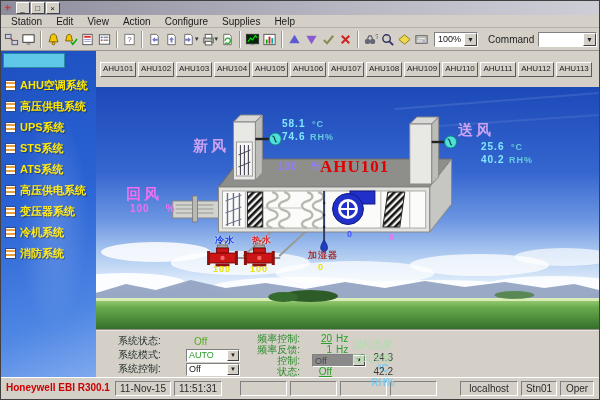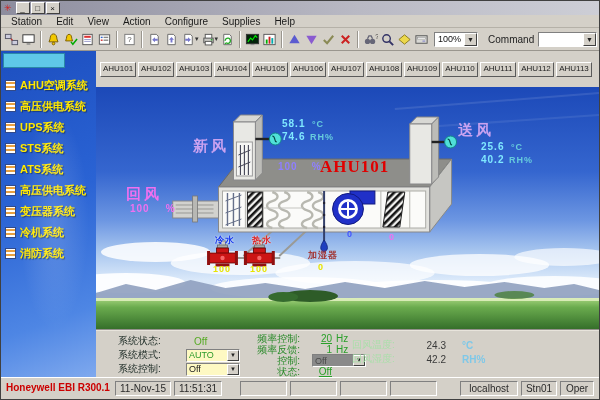--- a/index.html
+++ b/index.html
@@ -89,31 +89,31 @@
   #val-fan{left:251px;top:142px;}
   #val-flt{left:293px;top:145px;}
   
   .panel{position:relative;height:48px;background:#d4d0c8;border-top:2px groove #e8e4dc;font-size:10px;}
   .pcol{position:absolute;top:3px;}
   #pcol-system{left:22px;}
   #pcol-frequency{left:146px;top:2px;}
   #pcol-ambient{left:256px;top:7px;}
   .prow{display:flex;align-items:center;height:14px;}
   #pcol-frequency .prow{height:11px;}
-  #pcol-ambient .prow{height:14px;}
+  #pcol-ambient .prow{height:14px;flex-direction:column;}
   .plabel{color:#22302a;width:62px;white-space:nowrap;}
   #pcol-frequency .plabel{color:#2a8a2a;width:58px;text-align:right;margin-right:6px;}
   #pcol-ambient .plabel{color:#a9dfa9;width:58px;}
   .pvalue{white-space:nowrap;}
   #pcol-system .pvalue{margin-left:14px;}
   #pcol-frequency .pvalue{width:26px;text-align:right;color:#2aa02a;text-decoration:underline;}
   #pcol-ambient .pvalue{width:36px;text-align:right;color:#3a3a3a;margin-right:12px;}
   .punit{color:#2aa02a;margin-left:4px;}
   #pcol-ambient .punit{color:#7fc8e8;font-weight:bold;}
-  .pcombo{display:inline-flex;align-items:center;width:54px;height:13px;background:#fef9c3;
+  .pcombo{display:inline-flex;align-items:center;width:54px;height:13px;background:#ffffff;
     border:1px solid;border-color:#808080 #fff #fff #808080;margin-left:6px;}
   .pcombo .cval{flex:1;font-size:9px;padding:0 2px;white-space:nowrap;overflow:hidden;}
   .pcombo .carr{width:12px;height:11px;font-size:6px;line-height:9px;text-align:center;
     background:#d4d0c8;border:1px solid;border-color:#fff #404040 #404040 #fff;color:#222;padding:0;}
   .pcombo.hl{background:#8a8a8a;}
   .pcombo.hl .cval{color:#4a4a4a;}
   
   .statusbar{height:22px;display:flex;align-items:center;background:#d4d0c8;
     border-top:1px solid #fff;padding:0 3px;font-size:10px;color:#2a2a2a;}
   .scell{height:15px;line-height:13px;padding:0 4px;margin-right:3px;

